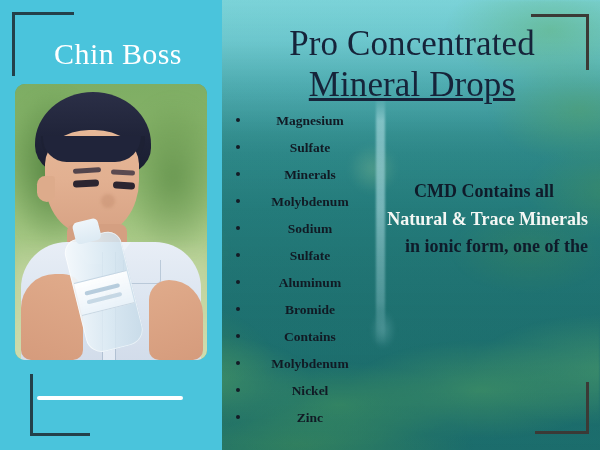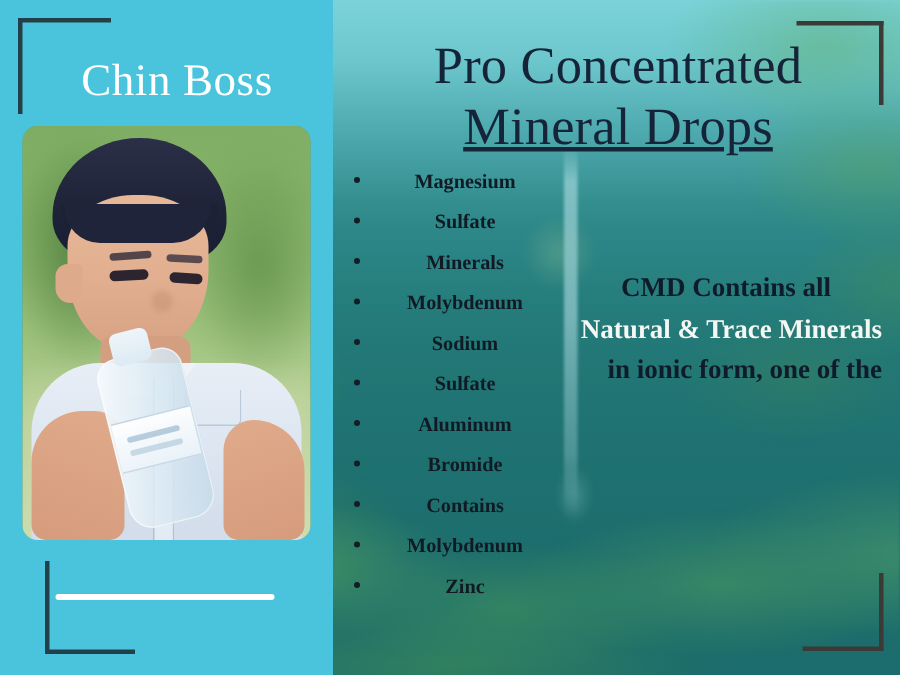--- a/index.html
+++ b/index.html
@@ -404,20 +404,21 @@
     <li><span class="dot"></span><span>Magnesium</span></li>
     <li><span class="dot"></span><span>Sulfate</span></li>
     <li><span class="dot"></span><span>Minerals</span></li>
     <li><span class="dot"></span><span>Molybdenum</span></li>
     <li><span class="dot"></span><span>Sodium</span></li>
     <li><span class="dot"></span><span>Sulfate</span></li>
     <li><span class="dot"></span><span>Aluminum</span></li>
     <li><span class="dot"></span><span>Bromide</span></li>
     <li><span class="dot"></span><span>Contains</span></li>
     <li><span class="dot"></span><span>Molybdenum</span></li>
+    <li><span class="dot"></span><span>Nickel</span></li>
     <li><span class="dot"></span><span>Zinc</span></li>
   </ul>
 
   <div class="blurb">
     <span class="line l1">CMD Contains all</span>
     <span class="line hl">Natural &amp; Trace Minerals</span>
     <span class="line">in ionic form, one of the</span>
   </div>
 
 </div>

